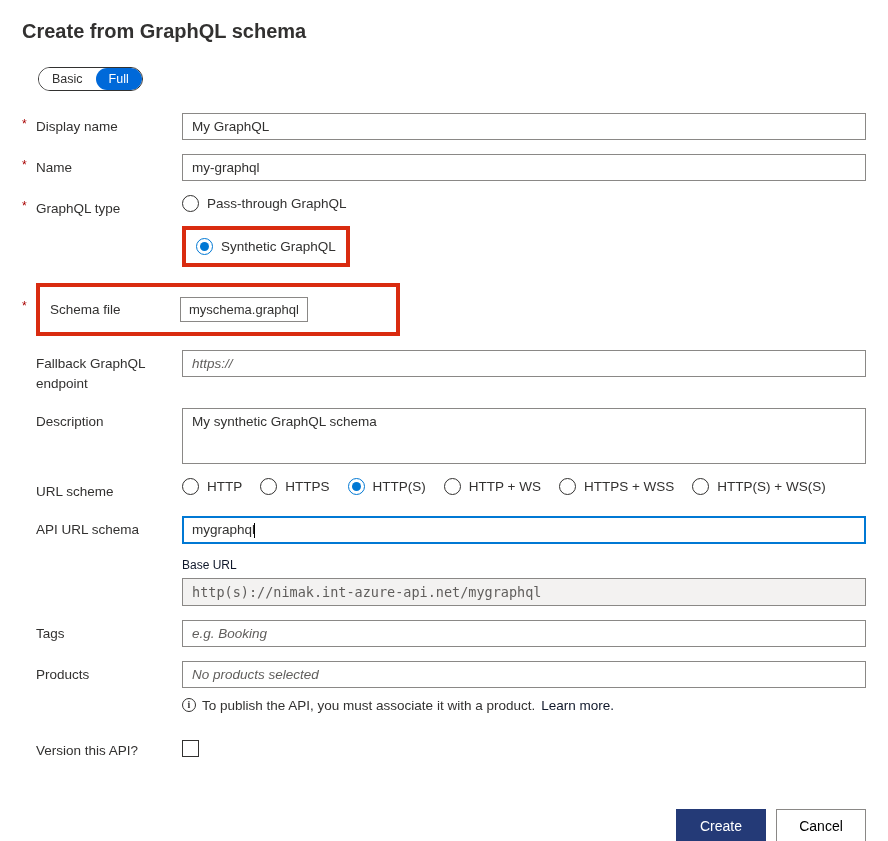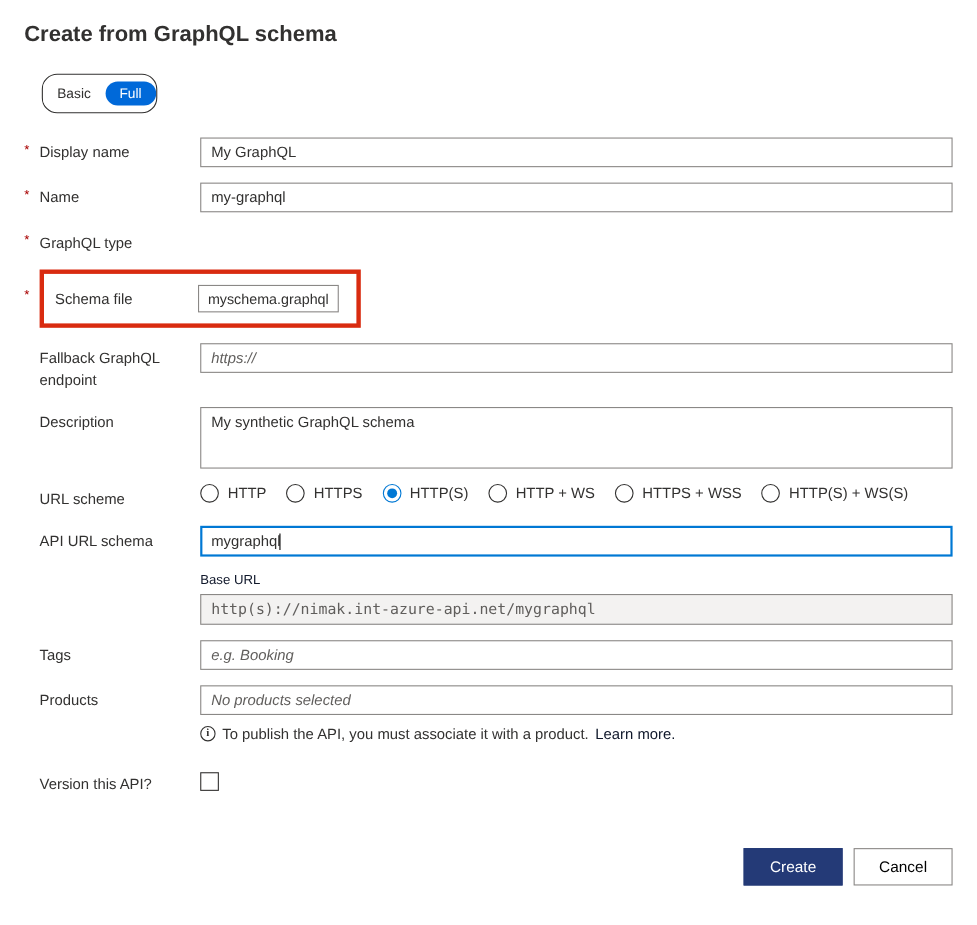--- a/index.html
+++ b/index.html
@@ -17,21 +17,21 @@
     font-weight: 600;
     margin: 0 0 24px 0;
     color: #323130;
   }
   
   .toggle-pill {
     display: inline-flex;
     align-items: center;
     border: 1px solid #323130;
     border-radius: 14px;
-    height: 36px;
+    height: 24px;
     overflow: hidden;
     margin-left: 16px;
     margin-bottom: 22px;
   }
   .toggle-opt {
     padding: 2px 13px;
     font-size: 12.5px;
     line-height: 18px;
     cursor: pointer;
     color: #323130;
@@ -127,21 +127,21 @@
     display: inline-flex;
     align-items: center;
   }
   .hl-synthetic-wrap { margin-top: 4px; margin-bottom: 2px; }
   .hl-schema-wrap {
     border: 4px solid #d92b10;
     display: flex;
     align-items: center;
     padding: 10px 10px;
     gap: 0;
-    width: 292px;
+    width: 364px;
   }
   .hl-schema-wrap .label-inner {
     width: 130px;
     flex: 0 0 130px;
   }
   .file-chip {
     border: 1px solid #8a8886;
     padding: 4px 8px;
     font-size: 13px;
     display: inline-block;
@@ -241,20 +241,36 @@
   <div class="label">Name</div>
   <div class="control">
     <div class="text-input">my-graphql</div>
   </div>
 </div>
 
 
 <div class="row">
   <div class="asterisk">*</div>
   <div class="label">GraphQL type</div>
+  <div class="control">
+    <div class="radio-col">
+      <label class="radio-item">
+        <span class="radio-circle"></span>
+        <span>Pass-through GraphQL</span>
+      </label>
+      <div class="hl-synthetic-wrap">
+        <div class="hl-row">
+          <label class="radio-item">
+            <span class="radio-circle checked"></span>
+            <span>Synthetic GraphQL</span>
+          </label>
+        </div>
+      </div>
+    </div>
+  </div>
 </div>
 
 
 <div class="row" style="margin-top:8px;">
   <div class="asterisk" style="padding-top:12px;">*</div>
   <div class="hl-schema-wrap">
     <div class="label-inner">Schema file</div>
     <span class="file-chip">myschema.graphql</span>
   </div>
 </div>

